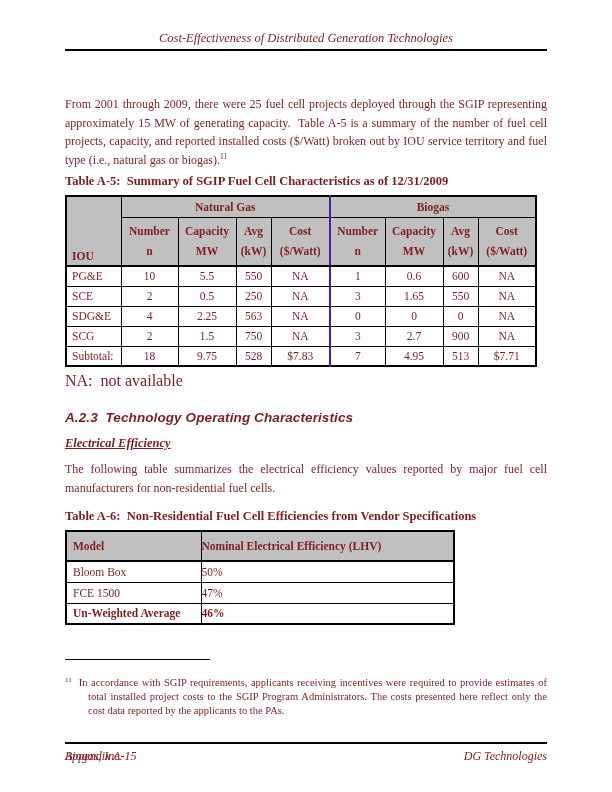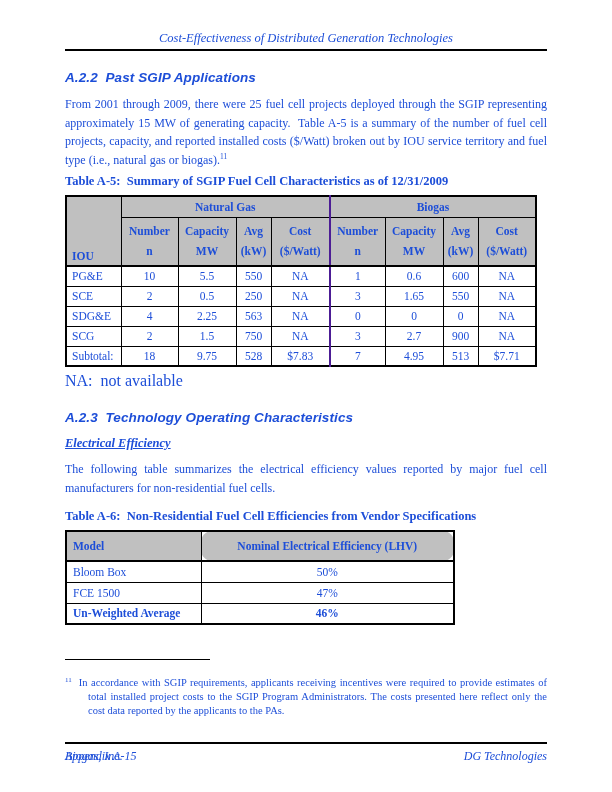--- a/index.html
+++ b/index.html
@@ -2,21 +2,21 @@
 <html style="--hdr-bg: #c0c0c0;"><head>
 <meta charset="utf-8">
 <style>
   * { box-sizing: border-box; margin: 0; padding: 0; }
   html, body { background: #e8e8e8; }
   .page {
     position: relative;
     width: 612px; height: 792px;
     margin: 0 auto;
     background: #ffffff;
-    color: #1d4ed8;
+    color: #7f1d1d;
     font-family: "Liberation Serif", "DejaVu Serif", serif;
     overflow: hidden;
   }
   .abs { position: absolute; left: 65px; right: 65px; }
 
   
   .page-header {
     top: 0; padding-top: 31px; padding-bottom: 3px;
     border-bottom: 2px solid #000;
     text-align: center; font-style: italic; font-size: 12.5px;
@@ -55,21 +55,21 @@
   .t5 .iou-cell { vertical-align: bottom; text-align: left; padding: 3px 5px; border-bottom: 2px solid #000; }
   .t5 .data td { height: 20px; }
   .t5 .rowlabel { text-align: left; padding-left: 5px; }
   .t5 .grp-sep { border-left: 2px solid #4c1d95; margin-top: 14px; }
 
   
   .t6 { border: 2px solid #000; }
   .t6 td { height: 21px; }
   .t6 .hdr td { background: var(--hdr-bg, #c0c0c0); font-weight: bold; border-bottom: 2px solid #000; height: 30px; }
   .t6 .model { text-align: left; padding-left: 6px; }
-  .t6 .val { text-align: center; border-radius: 11px; }
+  .t6 .val { text-align: left; }
   .t6 .bold-row td { font-weight: bold; }
 
   .small-note { font-size: 16px; }
 
   
   .fn-rule { top: 659px; width: 145px; border-top: 1px solid #000; }
   .footnote {
     top: 676px; font-size: 10.5px; line-height: 14px;
     padding-left: 23px; text-indent: -23px; text-align: justify;
   }
@@ -84,21 +84,20 @@
 </style>
 </head>
 <body>
 
 <div class="page">
 
   <div class="abs page-header">
     <span>Cost-Effectiveness of Distributed Generation Technologies</span>
   </div>
 
-  <div class="abs sec-heading" style="top:70px">A.2.2&nbsp; Past SGIP Applications</div>
 
   <p class="abs body-par" style="top:95px"><span>From 2001 through 2009, there were 25 fuel cell projects deployed through the SGIP representing approximately 15 MW of generating capacity.&nbsp; Table A-5 is a summary of the number of fuel cell projects, capacity, and reported installed costs ($/Watt) broken out by IOU service territory and fuel type (i.e., natural gas or biogas).</span><sup>11</sup></p>
 
   <div class="abs tbl-title" style="top:174px">Table A-5:&nbsp; Summary of SGIP Fuel Cell Characteristics as of 12/31/2009</div>
 
   <table class="t5" style="top:195px">
     <colgroup>
       <col style="width:55px">
         <col style="width:57px">
         <col style="width:58px">

